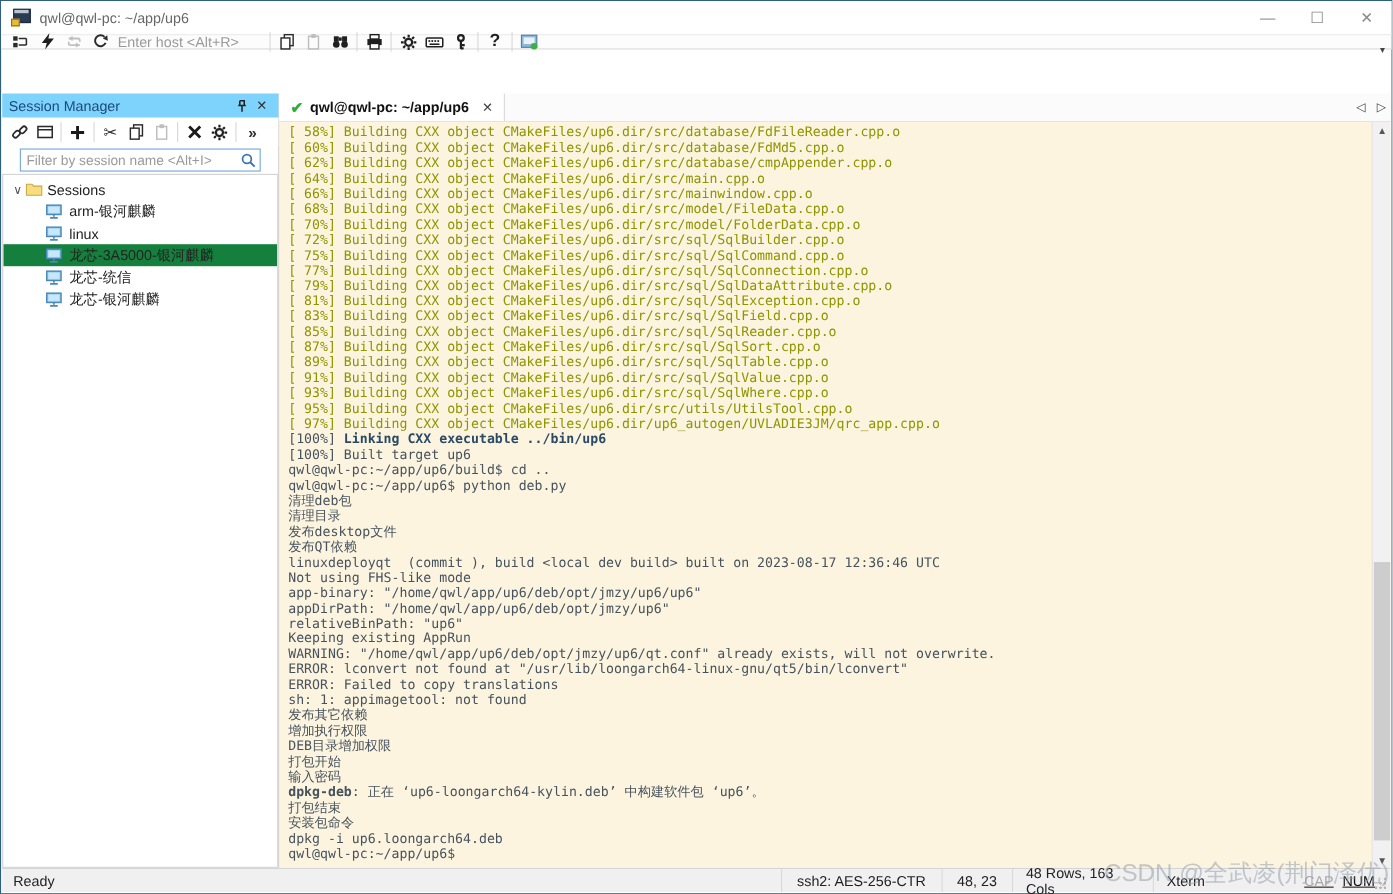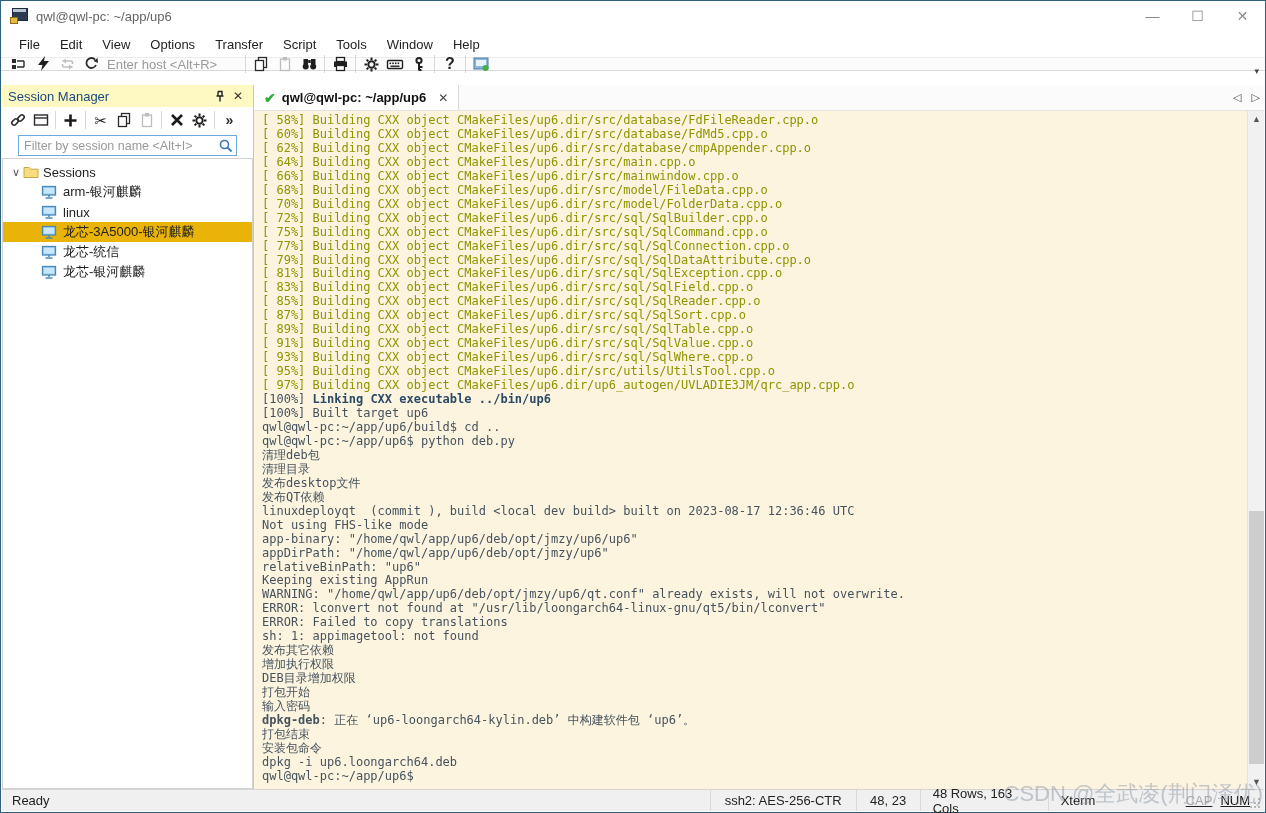--- a/index.html
+++ b/index.html
@@ -27,34 +27,34 @@
   .host-input { width:135px; height:20px; border:none; outline:none; font-size:13px; color:#333; background:transparent; margin-left:4px; }
   .host-input::placeholder { color:#9a9a9a; }
   .glyph { font-size:14px; color:#2b2b2b; line-height:1; }
   .tb-overflow { position:absolute; right:6px; top:8px; font-size:9px; color:#444; }
 
   
   .main { position:absolute; top:84px; left:1px; right:1px; bottom:23px; display:flex; }
 
   
   .left-panel { width:252px; background:#fff; border-right:1px solid #c6c6c6; display:flex; flex-direction:column; }
-  .panel-header { height:22px; background:#fef9c3; display:flex; align-items:center; padding:0 6px; }
+  .panel-header { height:22px; background:#7dd3fc; display:flex; align-items:center; padding:0 6px; }
   .panel-title { font-size:13px; color:#1c4a7e; flex:1; }
   .ph-btn { width:18px; height:18px; display:flex; align-items:center; justify-content:center; color:#333; font-size:12px; }
   .panel-toolbar { height:26px; display:flex; align-items:center; padding:0 4px; background:#fff; }
   .pbtn { width:23px; height:22px; display:flex; align-items:center; justify-content:center; }
   .filter-row { margin:2px 16px; height:21px; border:1px solid #6da8dc; background:#fff; display:flex; align-items:center; }
   .filter-input { flex:1; border:none; outline:none; font-size:12.5px; color:#333; padding-left:5px; background:transparent; }
   .filter-input::placeholder { color:#9a9a9a; }
   .tree { flex:1; border:1px solid #d2d2d2; border-top:1px solid #d2d2d2; margin:0 0 0 0; padding-top:3px; overflow:hidden; font-size:13px; color:#222; }
   .tree-row { height:20px; display:flex; align-items:center; }
   .tree-row .chev { width:14px; margin-left:6px; color:#555; font-size:11px; text-align:center; }
   .tree-row.root .label { margin-left:4px; }
   .session-row { padding-left:38px; }
-  .session-row.selected { background:#eab308; }
+  .session-row.selected { background:#15803d; }
   .session-row .label { margin-left:6px; white-space:nowrap; }
   .mini-icon { width:16px; height:15px; display:inline-flex; align-items:center; justify-content:center; flex:none; }
 
   
   .right-area { flex:1; display:flex; flex-direction:column; min-width:0; }
   .tabbar { height:26px; background:#fbfbfb; border-bottom:1px solid #e3e3e3; display:flex; align-items:stretch; position:relative; }
   .tab { display:flex; align-items:center; background:#fff; border-right:1px solid #d9d9d9; padding:0 10px 0 10px; }
   .tab-check { color:#2fae3b; font-weight:700; font-size:14px; margin-right:6px; }
   .tab-label { font-size:13px; font-weight:700; color:#111; }
   .tab-close { margin-left:12px; color:#444; font-size:12px; }
@@ -106,31 +106,20 @@
         <div class="lock"></div>
     </div>
     <div class="title-text">qwl@qwl-pc: ~/app/up6</div>
     <div class="win-controls">
       <div class="win-btn">—</div>
       <div class="win-btn">☐</div>
       <div class="win-btn">✕</div>
     </div>
   </div>
 
-  <div class="menubar" id="menubar">
-      <span class="menu-item">File</span>
-      <span class="menu-item">Edit</span>
-      <span class="menu-item">View</span>
-      <span class="menu-item">Options</span>
-      <span class="menu-item">Transfer</span>
-      <span class="menu-item">Script</span>
-      <span class="menu-item">Tools</span>
-      <span class="menu-item">Window</span>
-      <span class="menu-item">Help</span>
-    </div>
 
   <div class="toolbar">
     <div class="tbtn">
       <svg width="16" height="16">
           <rect x="1" y="3" width="4" height="4" fill="#2b2b2b"></rect>
           <rect x="1" y="9" width="4" height="4" fill="#2b2b2b"></rect>
           <path d="M6 5 H13 M6 11 H13 M13 5 V11" stroke="#2b2b2b" stroke-width="1.4" fill="none"></path>
         </svg>
     </div>
     <div class="tbtn">

